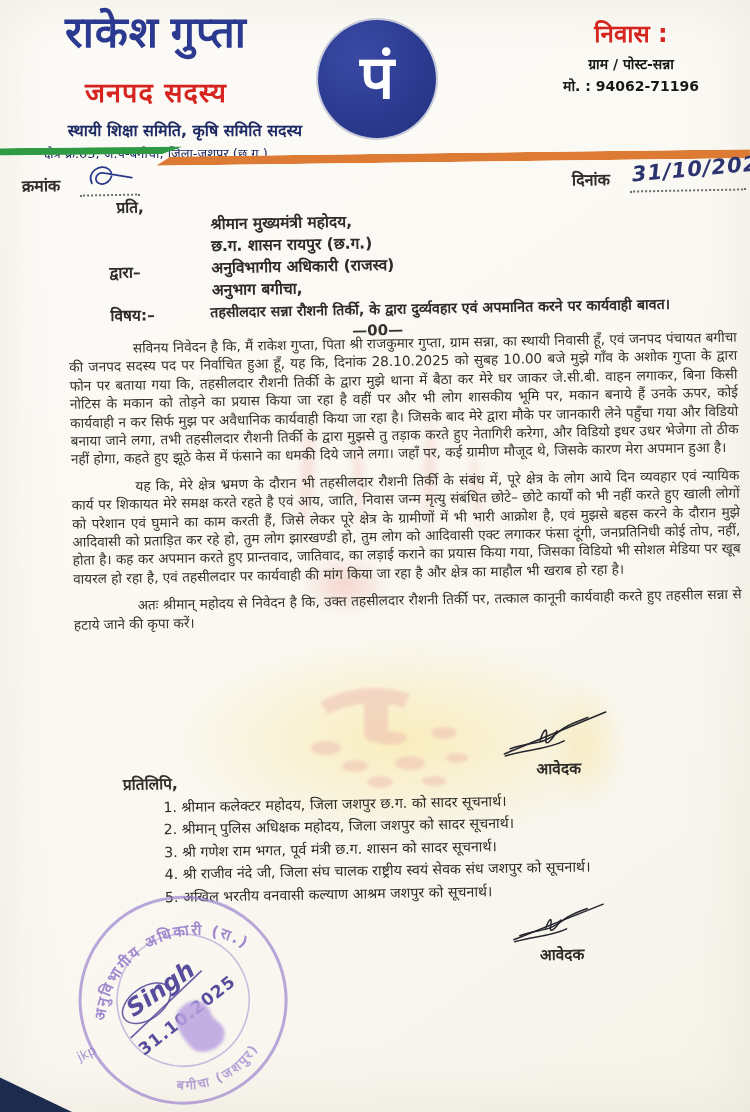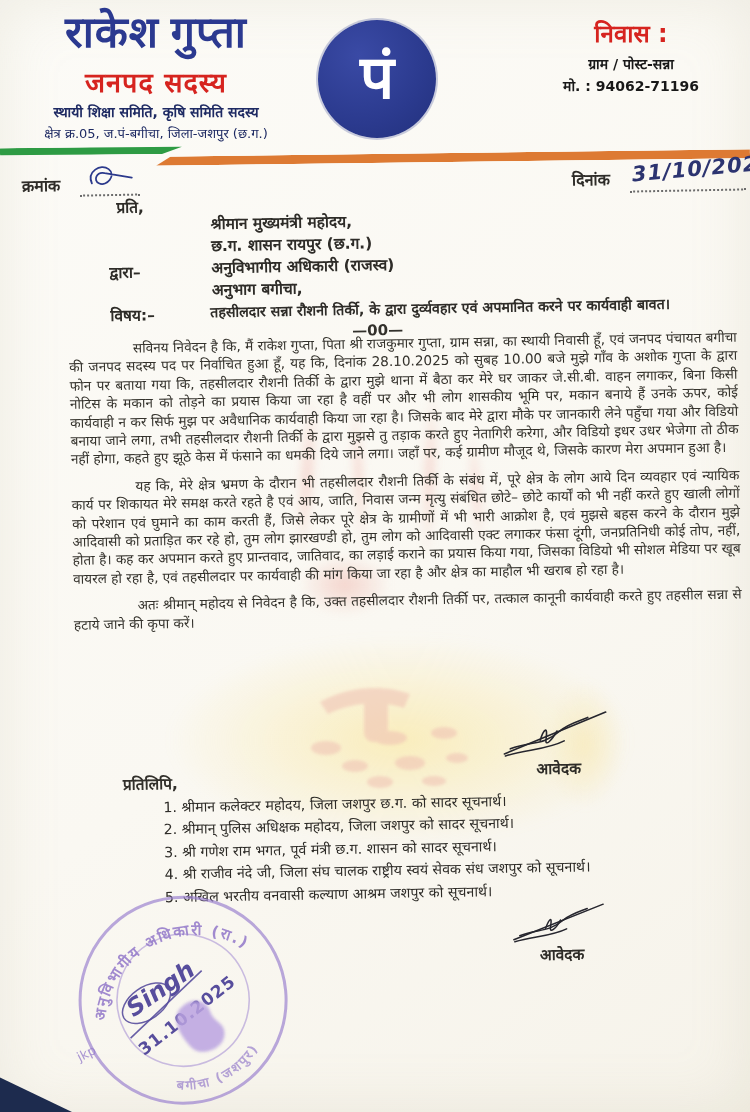--- a/index.html
+++ b/index.html
@@ -5,22 +5,22 @@
   html,body{margin:0;padding:0;}
   body{font-family:"DejaVu Sans","Liberation Sans",sans-serif;background:#777;}
   .page{position:relative;width:750px;height:1112px;margin:0 auto;overflow:hidden;
         background:linear-gradient(145deg,#fcfbf7 0%,#faf8f2 55%,#f6f3ea 100%);
         box-shadow:inset 0 0 60px rgba(180,170,140,.18);}
   .abs{position:absolute;}
   
   .name-block{left:10px;top:10px;width:292px;text-align:center;}
   .lh-name{font-family:Liberation Serif, serif;font-size:43px;font-weight:bold;
            color:#2b3990;line-height:1.05;letter-spacing:1px;}
-  .lh-desig{font-size:27px;font-weight:bold;color:#d6241f;margin-top:8px;letter-spacing:1px;}
-  .lh-committee{font-size:14px;font-weight:bold;color:#1e2a63;margin-top:2px;}
+  .lh-desig{font-size:27px;font-weight:bold;color:#d6241f;margin-top:18px;letter-spacing:1px;}
+  .lh-committee{font-size:16px;font-weight:bold;color:#1e2a63;margin-top:9px;text-align:right;}
   .lh-area{font-size:13px;font-weight:normal;color:#1e2a63;margin-top:3px;}
   .logo{left:318px;top:20px;width:118px;height:118px;border-radius:50%;
         background:radial-gradient(circle at 35% 30%,#3a4aa5,#2b3a8e 60%,#22307c);
         display:flex;align-items:center;justify-content:center;
         box-shadow:0 0 0 2px rgba(43,58,142,.25);}
   .logo span{color:#fff;font-size:60px;font-weight:bold;line-height:1;transform:translateY(-2px);}
   .res-block{right:10px;top:16px;width:218px;text-align:center;}
   .res-title{font-size:24px;font-weight:bold;color:#d6241f;margin-bottom:4px;}
   .res-line{font-size:14px;font-weight:600;color:#181818;line-height:22px;}
   .band{position:absolute;}

